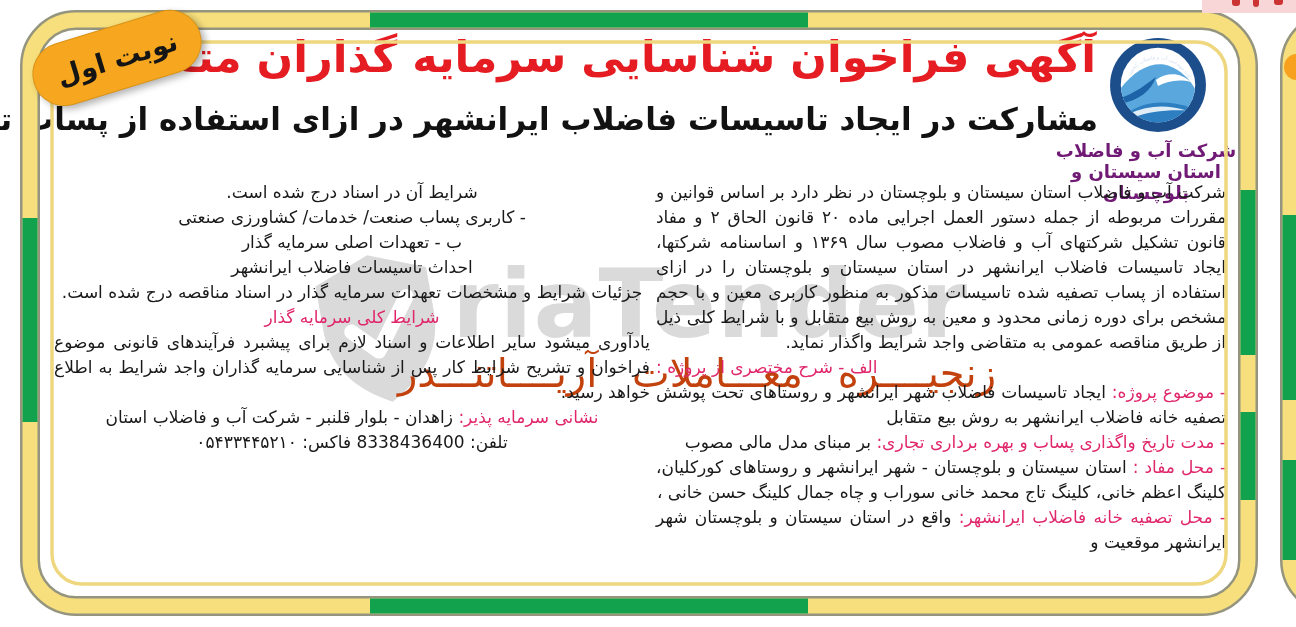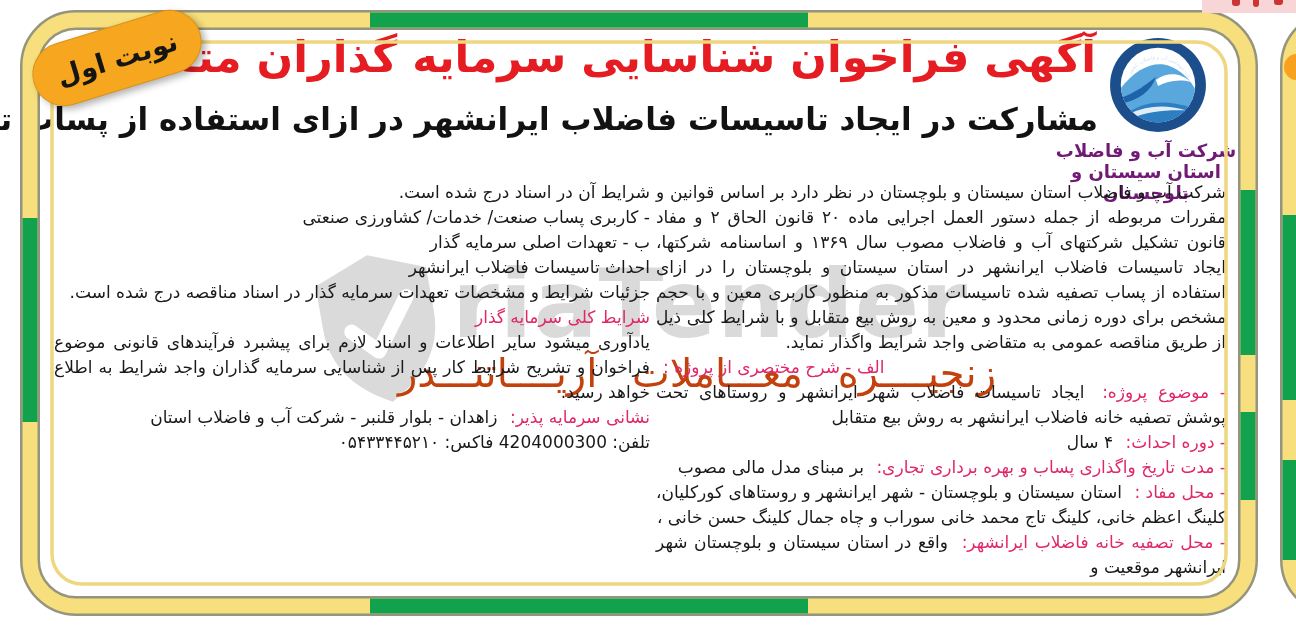--- a/index.html
+++ b/index.html
@@ -46,23 +46,23 @@
   }
   
   .col{
     position:absolute;top:180px;z-index:3;direction:rtl;
     font-size:17px;line-height:25px;color:#191919;
   }
   .col-right{left:656px;width:570px;}
   .col-left{left:54px;width:596px;}
   .para{margin:0;}
   .a-justify{text-align:justify;}
-  .a-center{}
+  .a-center{text-align:center;}
   .a-right{text-align:left;}
-  .red{color:var(--accent-red,#e0276b);margin-left:7px;}
+  .red{color:var(--accent-red,#e0276b);}
   
   .pink-strip{position:absolute;left:1202px;top:0;width:94px;height:13px;background:#f8d5d6;z-index:6;}
   .red-tip{position:absolute;top:0;background:#cc3434;z-index:7;border-radius:0 0 3px 3px;}
   .orange-dot{position:absolute;left:1284px;top:54px;width:26px;height:26px;border-radius:50%;
     background:#f7a11e;z-index:6;}
 </style>
 </head>
 <body>
 
 <svg class="frame" width="1296" height="627" viewBox="0 0 1296 627">
@@ -121,28 +121,27 @@
 </svg>
 <div class="logo-caption">
   <div>شرکت آب و فاضلاب</div>
   <div>استان سیستان و بلوچستان</div>
 </div>
 
 <div class="col col-right">
     <div class="para a-justify"><span>شرکت آب و فاضلاب استان سیستان و بلوچستان در نظر دارد بر اساس قوانین و مقررات مربوطه از جمله دستور العمل  اجرایی ماده ۲۰ قانون الحاق ۲ و مفاد قانون تشکیل شرکتهای آب و فاضلاب مصوب سال ۱۳۶۹ و اساسنامه شرکتها، ایجاد تاسیسات فاضلاب ایرانشهر در استان سیستان و بلوچستان را در ازای استفاده از پساب تصفیه شده تاسیسات مذکور به  منظور کاربری معین و با حجم مشخص برای دوره زمانی محدود و معین به روش بیع متقابل و با شرایط کلی ذیل از  طریق مناقصه عمومی به متقاضی واجد شرایط واگذار نماید.</span></div>
     <div class="para a-right"><span class="red">الف - شرح مختصری از پروژه :</span></div>
     <div class="para a-justify"><span class="red">- موضوع پروژه:</span><span> ایجاد تاسیسات فاضلاب شهر ایرانشهر و روستاهای تحت پوشش تصفیه خانه فاضلاب ایرانشهر به روش  بیع متقابل</span></div>
-    <div class="para a-center"><span class="red">- دوره احداث:</span><span> ۴ سال</span></div>
     <div class="para a-justify"><span class="red">- مدت تاریخ واگذاری پساب و بهره برداری تجاری:</span><span>  بر مبنای مدل مالی مصوب</span></div>
     <div class="para a-justify"><span class="red">- محل مفاد :</span><span> استان سیستان و بلوچستان - شهر ایرانشهر و روستاهای کورکلیان، کلینگ اعظم خانی، کلینگ تاج محمد خانی سوراب و چاه جمال  کلینگ حسن خانی ،</span></div>
     <div class="para a-justify"><span class="red">- محل تصفیه خانه فاضلاب ایرانشهر:</span><span>  واقع در استان سیستان و بلوچستان شهر ایرانشهر موقعیت و</span></div>
   </div>
 <div class="col col-left">
     <div class="para a-center"><span>شرایط آن در اسناد  درج شده است.</span></div>
     <div class="para a-center"><span>- کاربری پساب صنعت/ خدمات/ کشاورزی صنعتی</span></div>
     <div class="para a-center"><span>ب -  تعهدات اصلی سرمایه گذار</span></div>
     <div class="para a-center"><span>احداث تاسیسات فاضلاب ایرانشهر</span></div>
     <div class="para a-center"><span>جزئیات شرایط و مشخصات تعهدات سرمایه گذار در اسناد مناقصه درج شده است.</span></div>
     <div class="para a-center"><span class="red">شرایط کلی سرمایه گذار</span></div>
     <div class="para a-justify"><span>یادآوری میشود سایر اطلاعات و اسناد لازم برای پیشبرد فرآیندهای قانونی موضوع فراخوان و تشریح شرایط کار پس از  شناسایی سرمایه گذاران واجد شرایط به اطلاع خواهد رسید.</span></div>
     <div class="para a-center"><span class="red">نشانی سرمایه پذیر:</span><span> زاهدان -  بلوار قلنبر - شرکت آب و فاضلاب استان</span></div>
-    <div class="para a-center"><span>تلفن: 4204000300 فاکس: ۰۵۴۳۳۴۴۵۲۱۰</span></div>
+    <div class="para a-center"><span>تلفن: 8338436400 فاکس: ۰۵۴۳۳۴۴۵۲۱۰</span></div>
   </div>
 
 </body></html>

